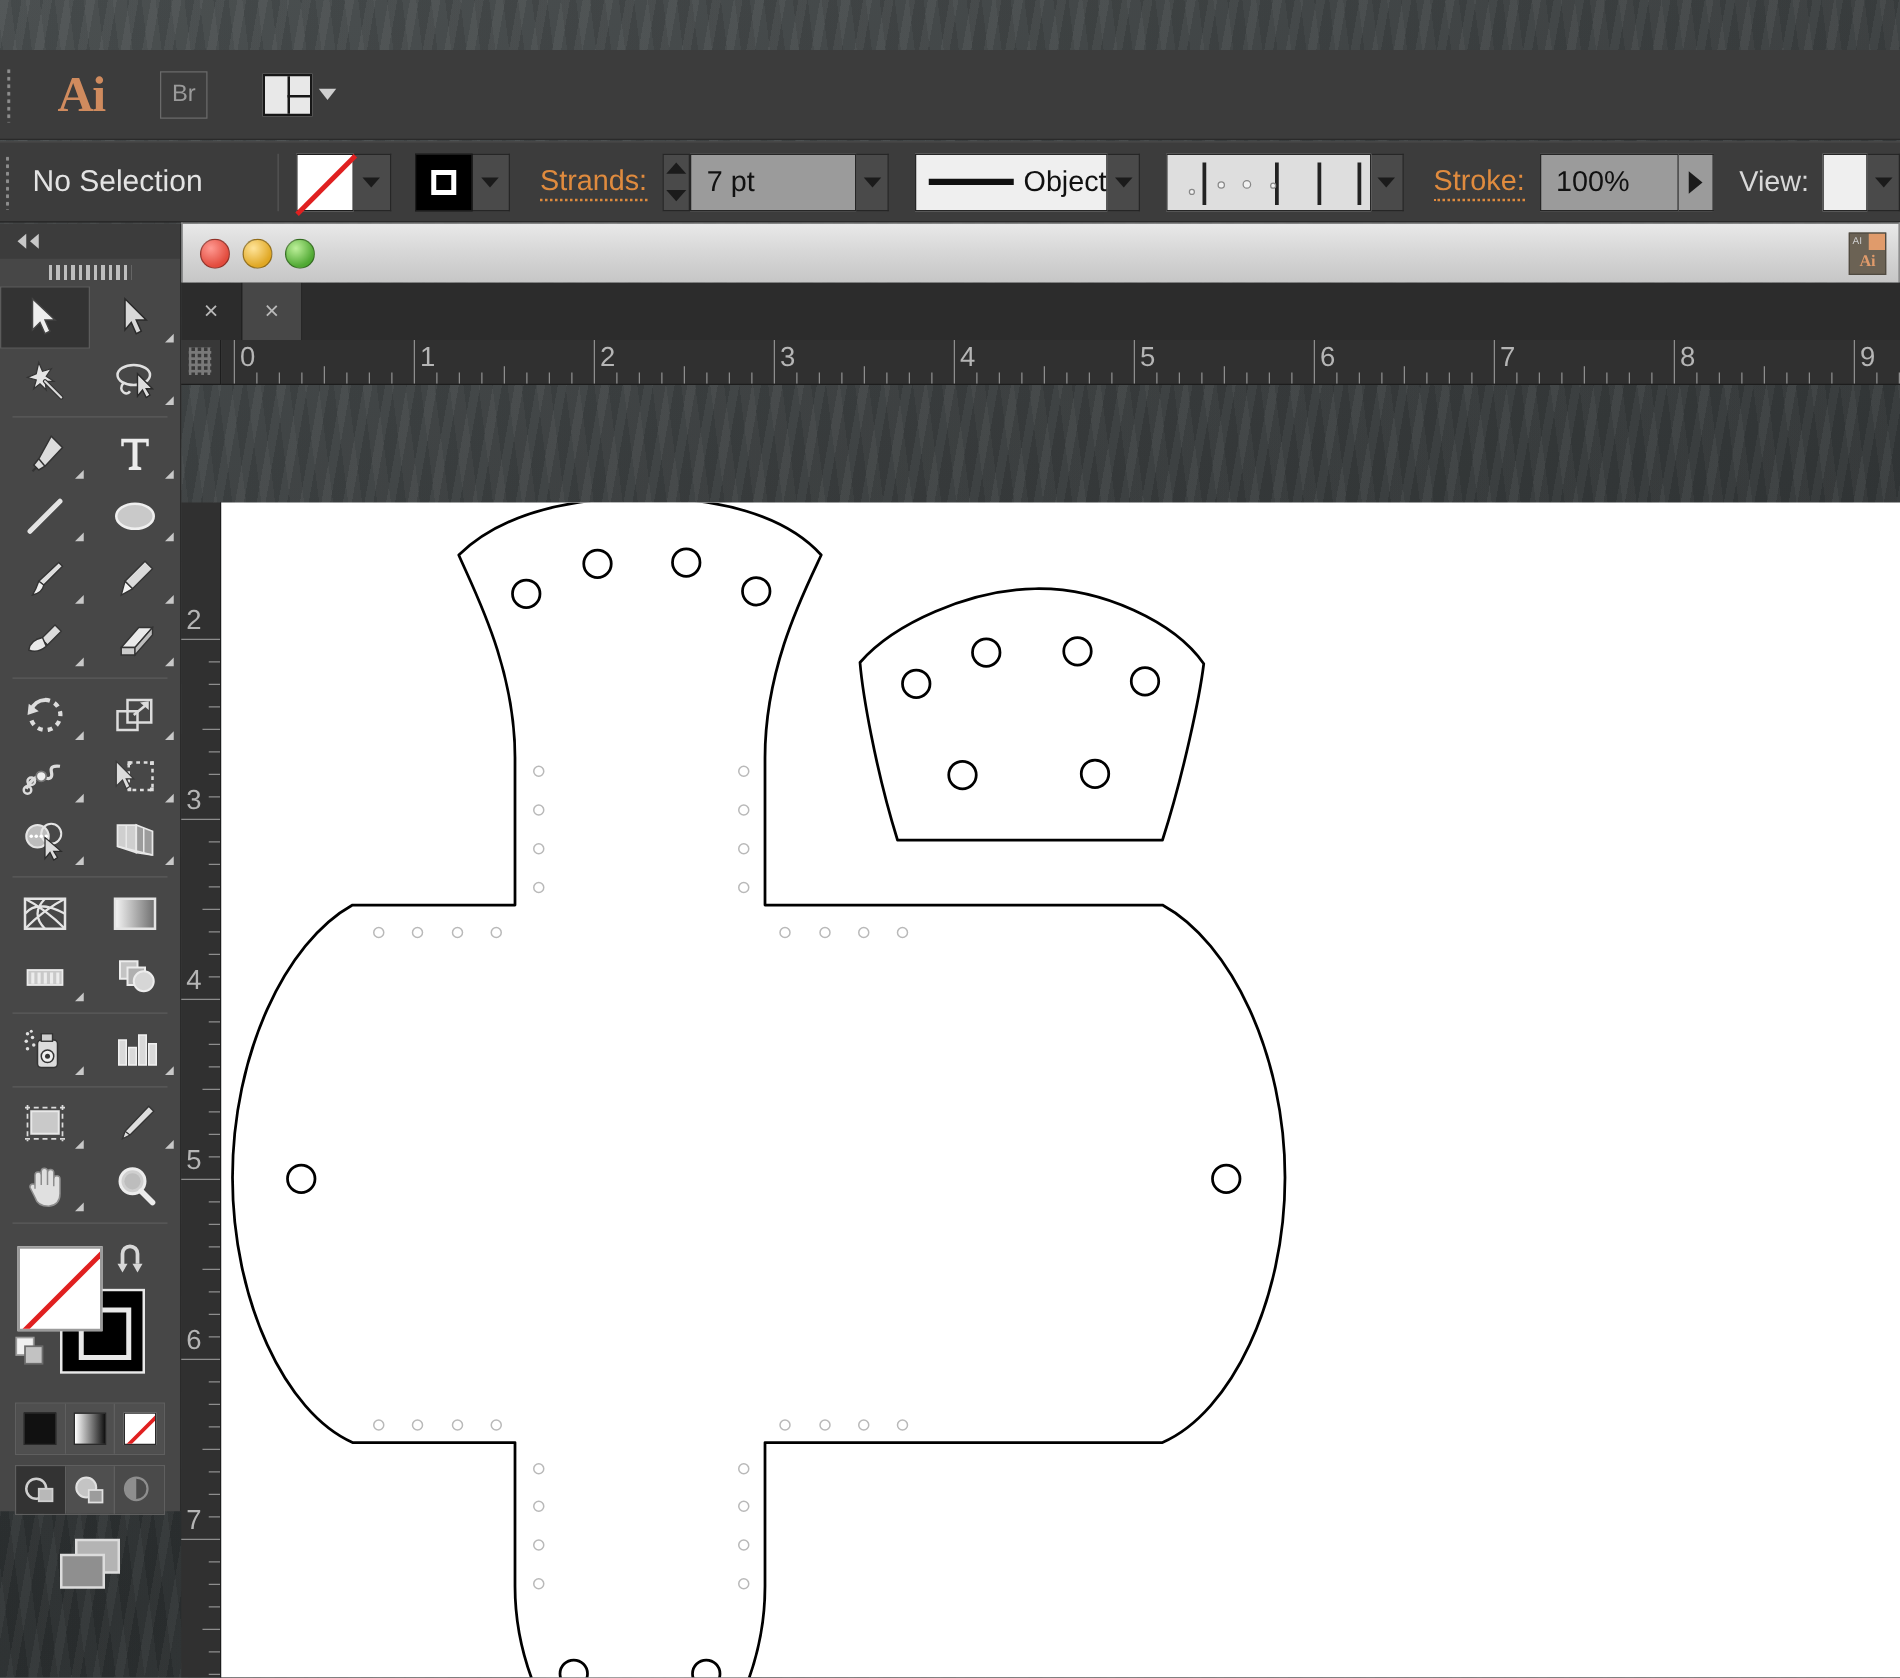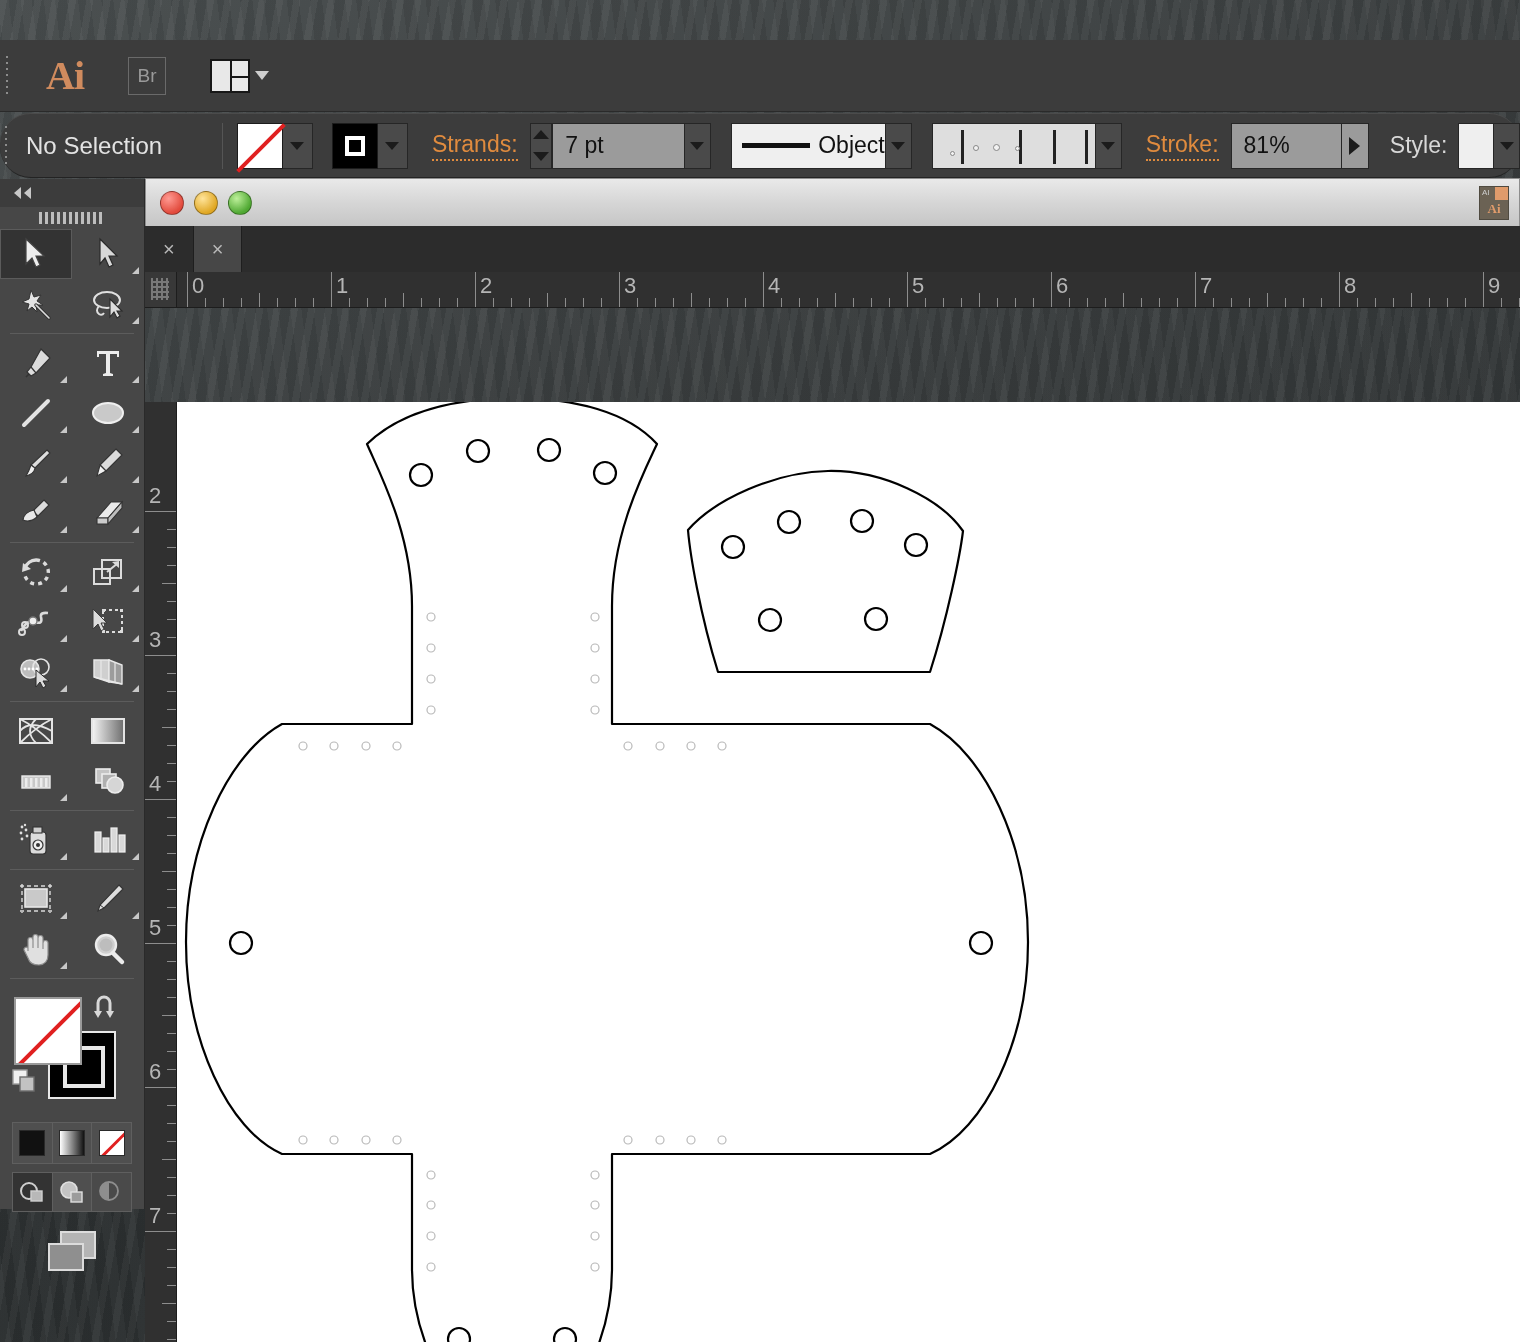--- a/index.html
+++ b/index.html
@@ -56,21 +56,21 @@
   .arrange-btn{ margin-left:44px; display:flex; align-items:center; gap:5px; }
   .arrange-ico{ width:40px; height:34px; background:#e8e8e8; border:2px solid #171717; position:relative; }
   .arrange-ico:after{ content:""; position:absolute; left:50%; top:0; width:2px; height:100%; background:#171717; }
   .arrange-ico:before{ content:""; position:absolute; left:50%; top:50%; width:50%; height:2px; background:#171717; }
   .tri-down{ width:0;height:0;border-left:7px solid transparent;border-right:7px solid transparent;border-top:9px solid #cfcfcf; }
 
   
   .controlbar{
     position:absolute; left:0; top:113px; width:1520px; height:65px;
     background:#3c3c3c; border-bottom:1px solid #232323; border-top:1px solid #4b4b4b;
-    display:flex; align-items:center; color:#d8d8d8; font-size:22px;border-radius:31px;
+    display:flex; align-items:center; color:#d8d8d8; font-size:22px;
   }
   .cb-sep{ width:1px; height:46px; background:#555; margin:0 14px; }
   .no-selection{ margin-left:14px; font-size:24px; color:#e3e3e3; white-space:nowrap; }
   .swatch-group{ display:flex; align-items:center; }
   .swatch-box{ width:46px;height:46px;border:1px solid #1c1c1c; background:#fff; position:relative; }
   .swatch-none:after{
     content:""; position:absolute; left:-5px; top:50%; width:66px; height:4px;
     background:#e02020; transform:rotate(-45deg); transform-origin:center;
     left:-10px; width:66px;
   }
@@ -308,27 +308,27 @@
       <div class="dt" style="left:60px;top:20px;width:7px;height:7px"></div>
       <div class="dt" style="left:82px;top:22px;width:5px;height:5px"></div>
     </div>
     <div class="mini-drop">
         <div class="tri-sm"></div>
       </div>
 
     <div style="width:28px"></div>
     <div class="lbl-orange">Stroke:</div>
     <div style="width:14px"></div>
-    <div class="field" style="width:125px">81%</div>
+    <div class="field" style="width:125px">100%</div>
     <div class="opacity-arrow">
         <div class="tri-right"></div>
       </div>
 
     <div style="width:24px"></div>
-    <div style="color:#d8d8d8;font-size:23px">Style:</div>
+    <div style="color:#d8d8d8;font-size:23px">View:</div>
     <div style="width:12px"></div>
     <div class="style-box"></div>
     <div class="mini-drop">
         <div class="tri-sm"></div>
       </div>
   </div>
 
   <div class="toolpanel">
     <div class="tp-collapse">
       <svg width="28" height="16" viewBox="0 0 28 16">

